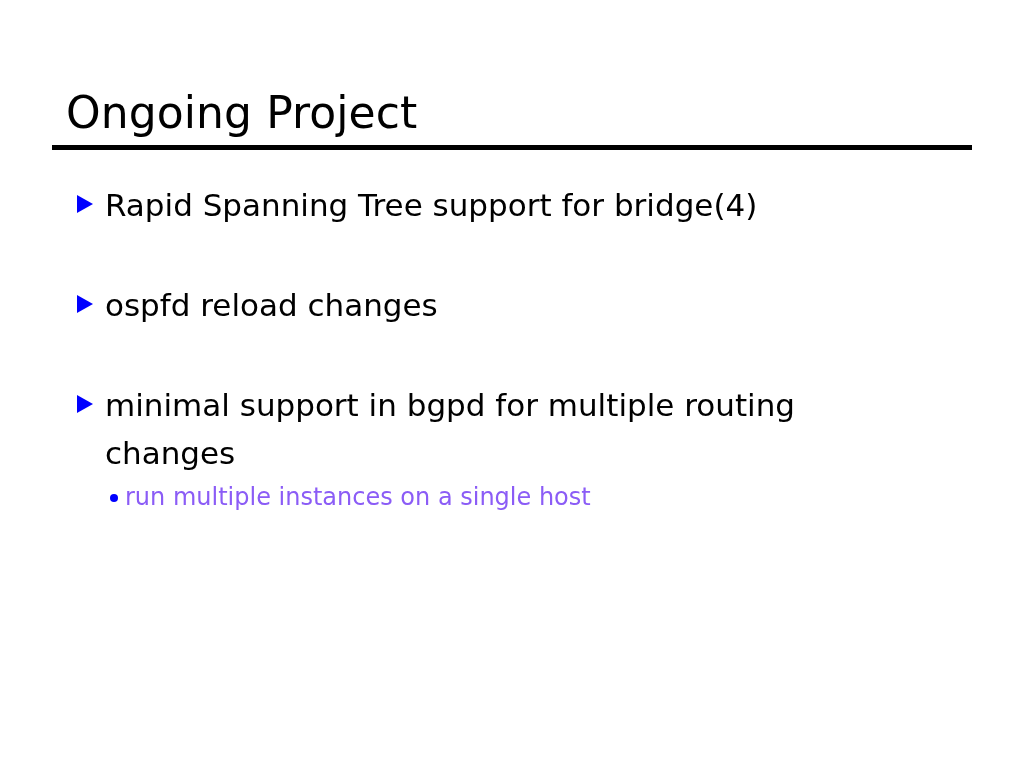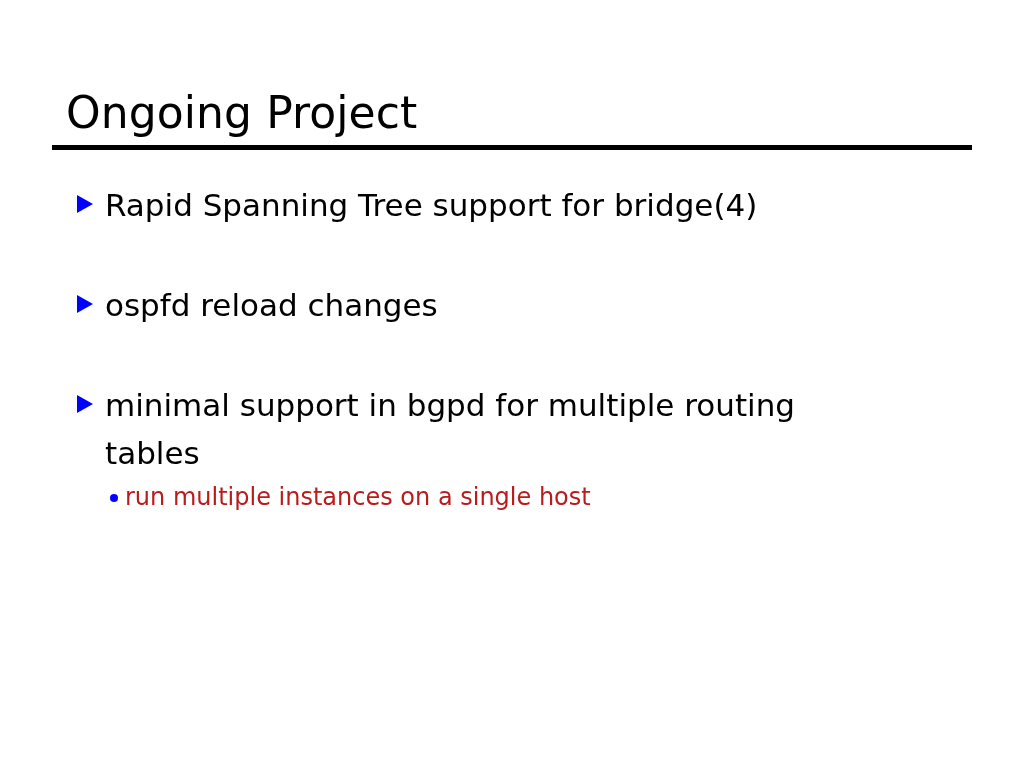--- a/index.html
+++ b/index.html
@@ -89,21 +89,21 @@
     margin-top: 2px;
     margin-bottom: 0;
   }
 
   .subbullet-item {
     position: relative;
     padding-left: 20px;
     font-size: 24px;
     line-height: 36px;
     font-weight: 400;
-    color: #b91c1c;
+    color: #8b5cf6;
   }
 
   .bullet-marker-dot {
     position: absolute;
     left: 5px;
     top: 15px;
     width: 8px;
     height: 8px;
     border-radius: 50%;
     background: #0000ff;
@@ -130,21 +130,21 @@
       <span class="bullet-text">Rapid Spanning Tree support for bridge(4)</span>
     </div>
 
     <div class="bullet-item">
       <span class="bullet-marker-tri"></span>
       <span class="bullet-text">ospfd reload changes</span>
     </div>
 
     <div class="bullet-item has-sub">
       <span class="bullet-marker-tri"></span>
-      <span class="bullet-text">minimal support in bgpd for multiple routing tables</span>
+      <span class="bullet-text">minimal support in bgpd for multiple routing changes</span>
       <div class="subbullet-wrap">
         <div class="subbullet-item">
           <span class="bullet-marker-dot"></span>
           <span class="bullet-text">run multiple instances on a single host</span>
         </div>
       </div>
     </div>
 
 
   </div>

